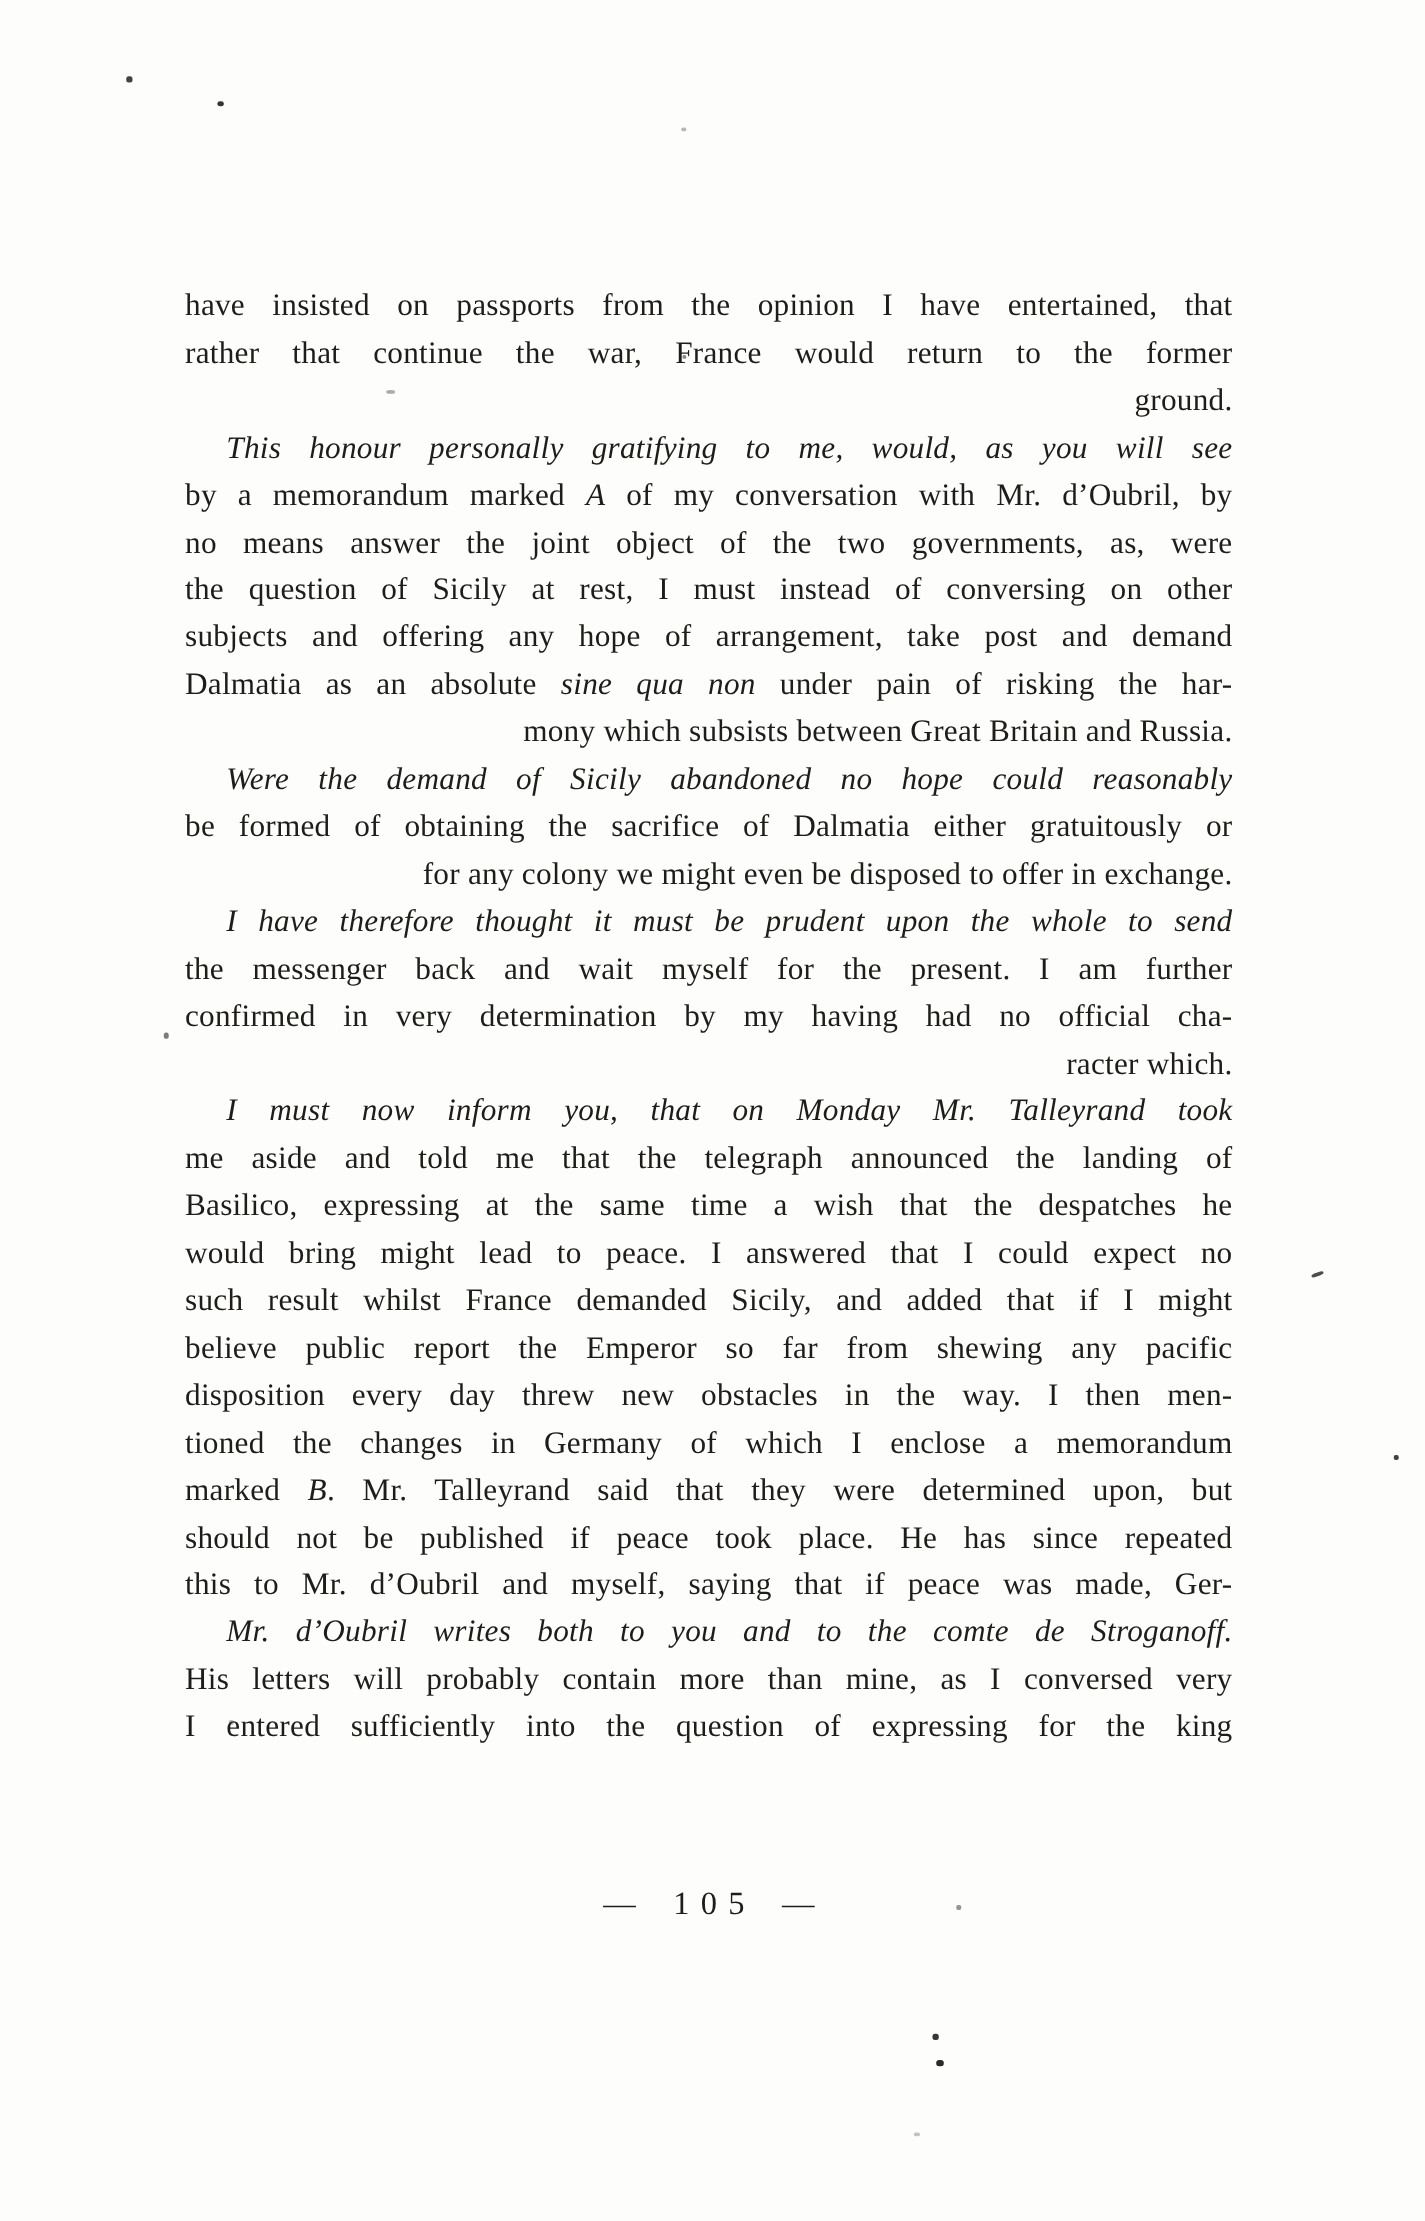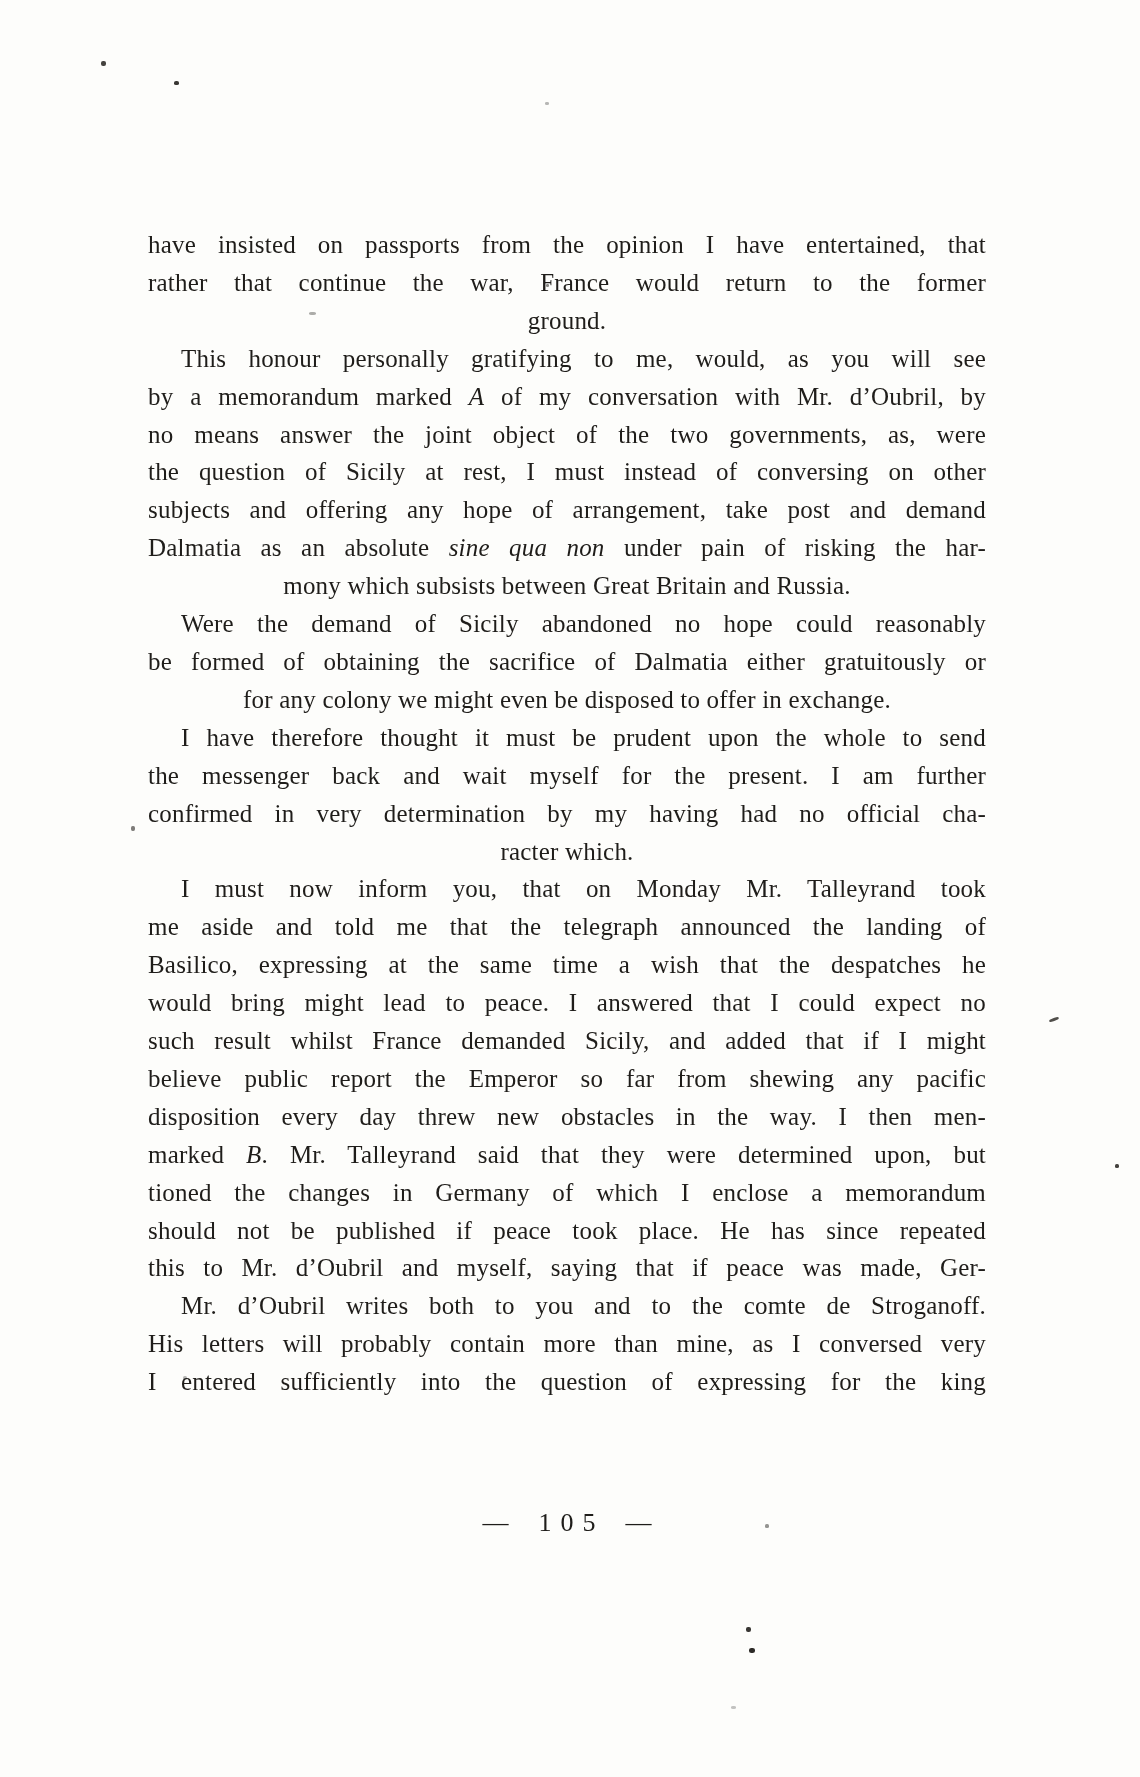--- a/index.html
+++ b/index.html
@@ -19,29 +19,30 @@
   .text-block {
     position: absolute;
     left: 148px;
     top: 226px;
     width: 838px;
     font-size: 25px;
     line-height: 37.9px;
     letter-spacing: 0.2px;
   }
   .line {
-    text-align: center;
+    text-align: right;
     min-height: 37.9px;
   }
   .line.just {
     text-align: justify;
     text-align-last: justify;
   }
   .line.indent {
     padding-left: 33px;
+    font-style: italic;
   }
   .line i {
     font-style: italic;
   }
   .page-number {
     position: absolute;
     left: 148px;
     top: 1504px;
     width: 838px;
     display: flex;
@@ -92,22 +93,22 @@
         <div class="line"><span>racter which.</span></div>
       </div>
       <div>
         <div class="line just indent"><span>I must now inform you, that on Monday Mr. Talleyrand took</span></div>
         <div class="line just"><span>me aside and told me that the telegraph announced the landing of</span></div>
         <div class="line just"><span>Basilico, expressing at the same time a wish that the despatches he</span></div>
         <div class="line just"><span>would bring might lead to peace. I answered that I could expect no</span></div>
         <div class="line just"><span>such result whilst France demanded Sicily, and added that if I might</span></div>
         <div class="line just"><span>believe public report the Emperor so far from shewing any pacific</span></div>
         <div class="line just"><span>disposition every day threw new obstacles in the way. I then men-</span></div>
+        <div class="line just"><span>tioned the changes in Germany of which I enclose a memorandum</span></div>
         <div class="line just"><span>marked </span><i>B</i><span>. Mr. Talleyrand said that they were determined upon, but</span></div>
-        <div class="line just"><span>tioned the changes in Germany of which I enclose a memorandum</span></div>
         <div class="line just"><span>should not be published if peace took place. He has since repeated</span></div>
         <div class="line just"><span>this to Mr. d’Oubril and myself, saying that if peace was made, Ger-</span></div>
       </div>
       <div>
         <div class="line just indent"><span>Mr. d’Oubril writes both to you and to the comte de Stroganoff.</span></div>
         <div class="line just"><span>His letters will probably contain more than mine, as I conversed very</span></div>
         <div class="line just"><span>I entered sufficiently into the question of expressing for the king</span></div>
       </div>
     </div>
 

